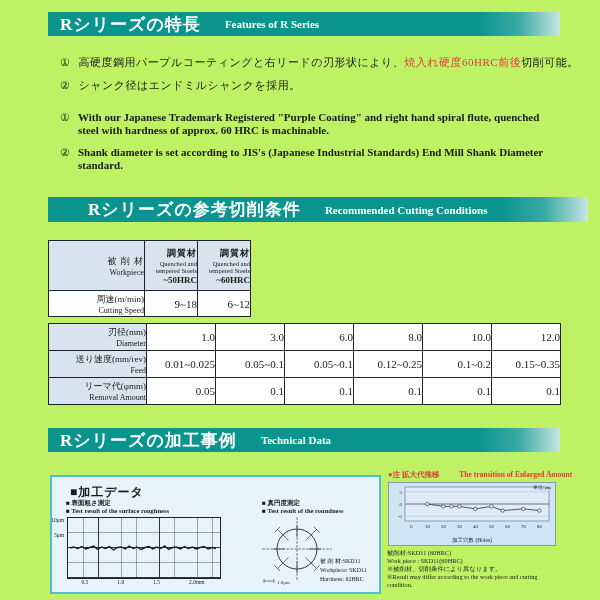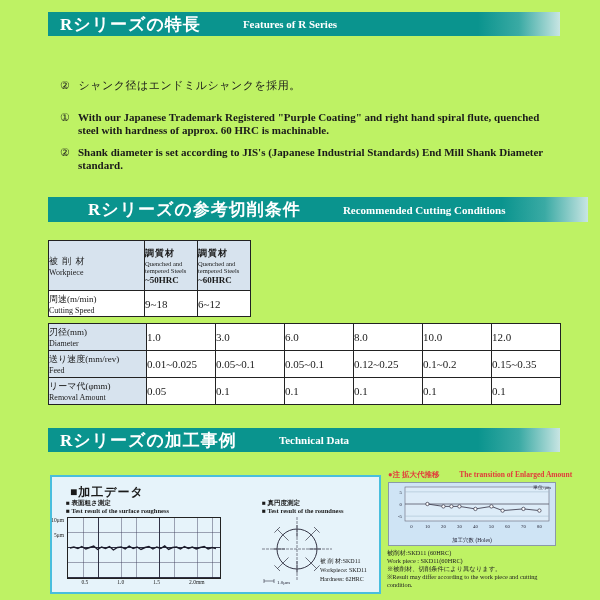--- a/index.html
+++ b/index.html
@@ -2,28 +2,28 @@
 <html><head>
 <meta charset="utf-8">
 <style>
   html,body{margin:0;padding:0;background:#fff;}
   #page{position:relative;width:600px;height:600px;background:#bef264;
         font-family:Liberation Serif, serif;color:#1a1a1a;overflow:hidden;}
   .hbar{position:absolute;left:48px;width:512px;display:flex;align-items:center;
         background:linear-gradient(90deg,#0a948e 0%,#0a948e 84%,#3aaaa4 92%,#c8e5e3 100%);
         color:#fff;}
   .hbar .jp{font-size:17px;font-weight:bold;margin-left:12px;letter-spacing:1px;white-space:nowrap;}
-  .hbar .en{font-size:11px;font-weight:bold;margin-left:42px;white-space:nowrap;}
+  .hbar .en{font-size:11px;font-weight:bold;margin-left:24px;white-space:nowrap;}
   .jpbullet{position:absolute;left:60px;width:500px;font-size:11px;letter-spacing:0.5px;white-space:nowrap;}
   .jpbullet .num{margin-right:8px;}
   .red{color:#e23b3b;}
   .enbullet{position:absolute;left:60px;width:498px;font-size:11px;font-weight:bold;line-height:13px;display:flex;}
   .enbullet .num{flex:0 0 18px;font-weight:normal;}
   table{border-collapse:collapse;position:absolute;background:#fff;}
-  td{border:1px solid #222;text-align:left;vertical-align:middle;padding:0;}
+  td{border:1px solid #222;text-align:right;vertical-align:middle;padding:0;}
   .cellblue{background:#d7e3ee;}
   .tjp{font-size:9px;letter-spacing:1px;}
   .ten{font-size:8px;}
   .tsm{font-size:6.5px;line-height:7.5px;}
   .trange{font-size:9px;font-weight:bold;}
   .tval{font-size:11px;}
   
   #process-box{position:absolute;left:50px;top:475px;width:327px;height:115px;
         background:#e6f3fa;border:2px solid #49bedd;}
   #process-title{position:absolute;left:18px;top:7px;font-size:12px;font-weight:bold;letter-spacing:1px;}
@@ -54,20 +54,23 @@
 </head>
 <body>
 
 <div id="page">
 
   <div class="hbar" style="top:12px;height:24px;">
     <span class="jp">Rシリーズの特長</span>
     <span class="en">Features of R Series</span>
   </div>
 
+  <div class="jpbullet" style="top:55px;">
+    <span class="num">①</span><span>高硬度鋼用パープルコーティングと右リードの刃形状により、</span><span class="red">焼入れ硬度60HRC前後</span><span>切削可能。</span>
+  </div>
   <div class="jpbullet" style="top:78px;">
     <span class="num">②</span><span>シャンク径はエンドミルシャンクを採用。</span>
   </div>
 
   <div class="enbullet" style="top:111px;">
     <span class="num">①</span>
     <span>With our Japanese Trademark Registered "Purple Coating" and right hand spiral flute, quenched steel with hardness of approx. 60 HRC is machinable.</span>
   </div>
   <div class="enbullet" style="top:146px;">
     <span class="num">②</span>

